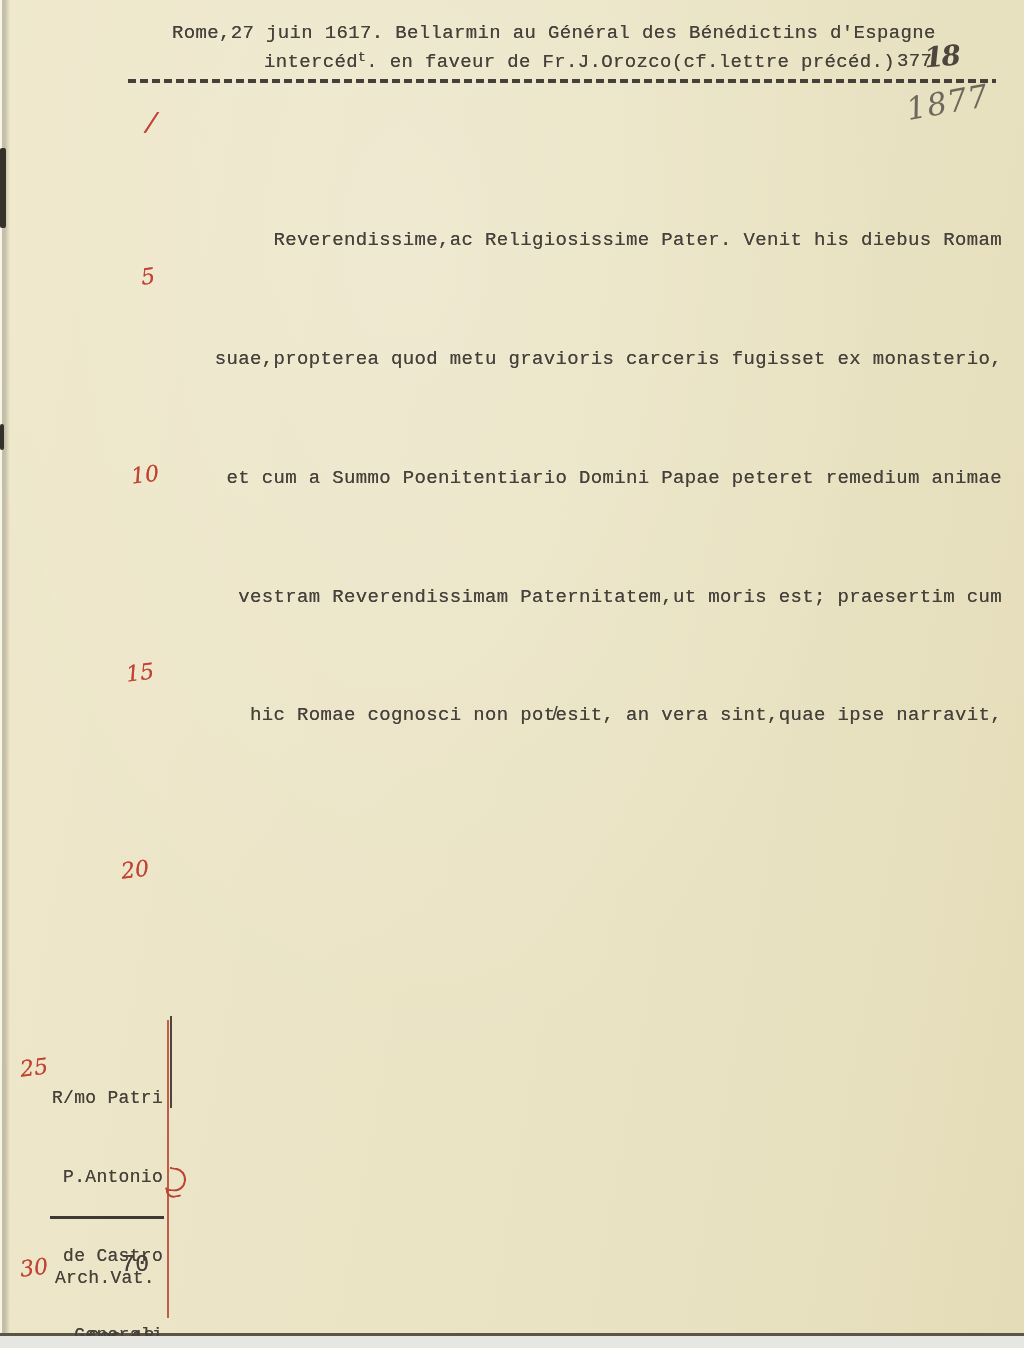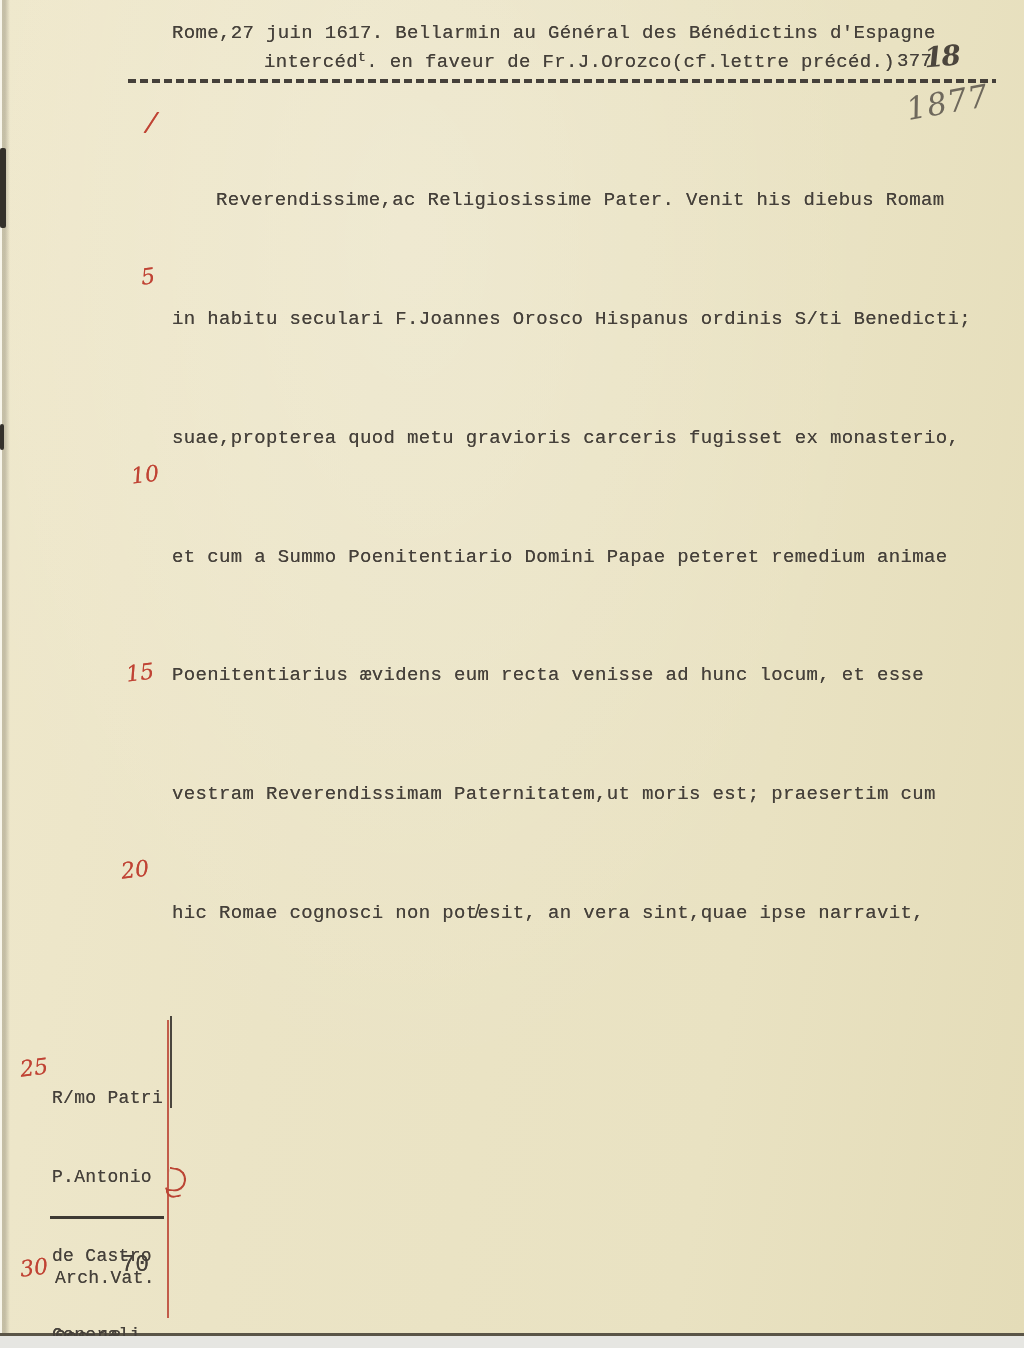--- a/index.html
+++ b/index.html
@@ -10,36 +10,36 @@
       radial-gradient(ellipse at 40% 18%, rgba(255,255,255,0.20), rgba(255,255,255,0) 55%),
       linear-gradient(100deg,#efe8cc 0%,#ebe4c6 35%,#e9e2c2 72%,#e4dcb8 100%);
     border-bottom:3px solid #5a5547;
     box-shadow:0 3px 4px rgba(60,58,50,0.35);}
   .edge-shadow{position:absolute;left:0;top:0;width:10px;height:1333px;
     background:linear-gradient(90deg,#f7f5ea 0 2px,rgba(90,85,70,0.28) 2px 5px,rgba(90,85,70,0) 10px);}
   .edge-blob{position:absolute;background:#34312b;border-radius:2px;}
   .blob1{left:0;top:148;width:6px;height:80px;top:148px;}
   .blob2{left:0;top:424px;width:4px;height:26px;}
 
-  .type{color:#45403a;font-size:19px;letter-spacing:0.35px;white-space:pre;text-shadow:0 0 0.5px rgba(69,64,58,0.8);}
+  .type{color:#45403a;font-size:19px;letter-spacing:0.35px;white-space:pre;text-shadow:0 0 0.5px rgba(69,64,58,0.8);text-align:right;}
 
   .hline1{position:absolute;left:172px;top:22px;}
   .hline2{position:absolute;left:264px;top:50px;}
   .hline2 sup{font-size:13px;vertical-align:6px;}
   .hnum-typed{position:absolute;left:897px;top:50px;}
   .hnum-hand{position:absolute;left:924px;top:40px;font-family:"DejaVu Serif",serif;font-style:italic;font-weight:bold;
     font-size:28px;color:#4c463d;transform:rotate(-5deg);letter-spacing:-2px;}
   .pencil-num{position:absolute;left:906px;top:84px;font-family:"DejaVu Serif",serif;font-style:italic;
     font-size:31px;color:#6e685c;transform:rotate(-10deg);letter-spacing:1px;}
   .dashrule{position:absolute;left:128px;top:79px;width:868px;height:4px;
     background:repeating-linear-gradient(90deg,#45403a 0 8px,rgba(0,0,0,0) 8px 12px);}
 
   .bodyblock{position:absolute;left:172px;top:102px;width:830px;line-height:39.6px;}
   .bl{height:39.6px;}
-  .bl.indent{padding-left:44px;}
+  .bl.indent{padding-left:44px;margin-top:40px;}
 
   .redmark{position:absolute;font-family:"DejaVu Serif",serif;font-style:italic;color:#c04334;
     font-size:22px;transform:rotate(-7deg);text-shadow:0 0 0.5px rgba(192,67,52,0.7);}
   .rm1{left:147px;top:106px;font-size:27px;transform:rotate(6deg);}
   .rm5{left:141px;top:264px;}
   .rm10{left:131px;top:462px;}
   .rm15{left:126px;top:660px;}
   .rm20{left:121px;top:857px;}
   .rm25{left:20px;top:1055px;}
   .rm30{left:20px;top:1255px;}
@@ -73,24 +73,22 @@
     <div class="redmark rm1">/</div>
     <div class="redmark rm5">5</div>
     <div class="redmark rm10">10</div>
     <div class="redmark rm15">15</div>
     <div class="redmark rm20">20</div>
     <div class="redmark rm25">25</div>
     <div class="redmark rm30">30</div>
 
     <div class="bodyblock type">
       <div class="bl indent">Reverendissime,ac Religiosissime Pater. Venit his diebus Romam</div>
-      <div class="bl">in habitu seculari F.Joannes Orosco Hispanus ordinis S/ti Benedicti;</div>
       <div class="bl">suae,propterea quod metu gravioris carceris fugisset ex monasterio,</div>
       <div class="bl">et cum a Summo Poenitentiario Domini Papae peteret remedium animae</div>
-      <div class="bl">Poenitentiarius ævidens eum recta venisse ad hunc locum, et esse</div>
       <div class="bl">vestram Reverendissimam Paternitatem,ut moris est; praesertim cum</div>
       <div class="bl">hic Romae cognosci non pot̸esit, an vera sint,quae ipse narravit,</div>
       
       
       
       
       
       
       
       

